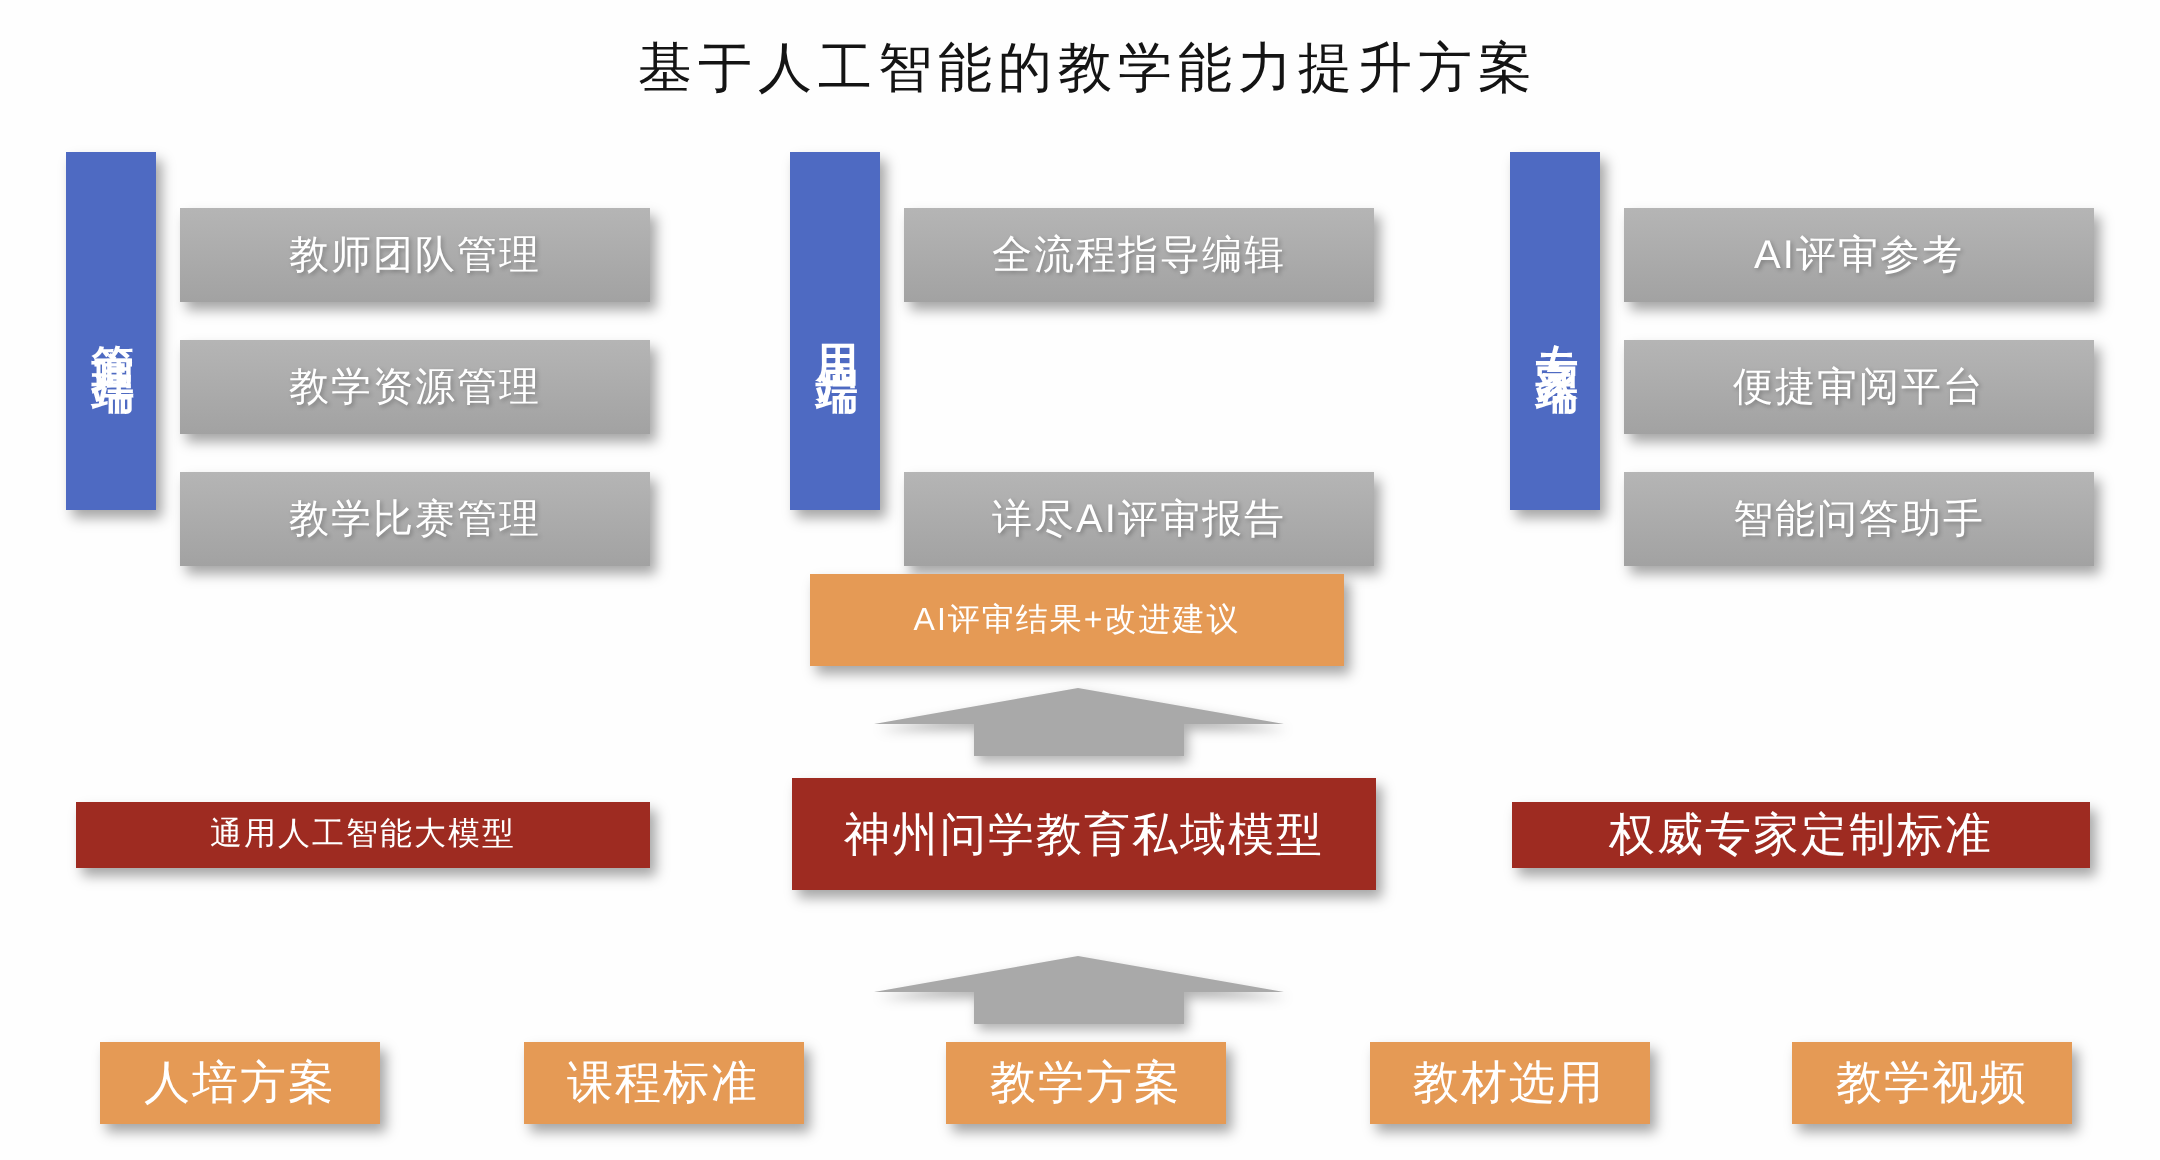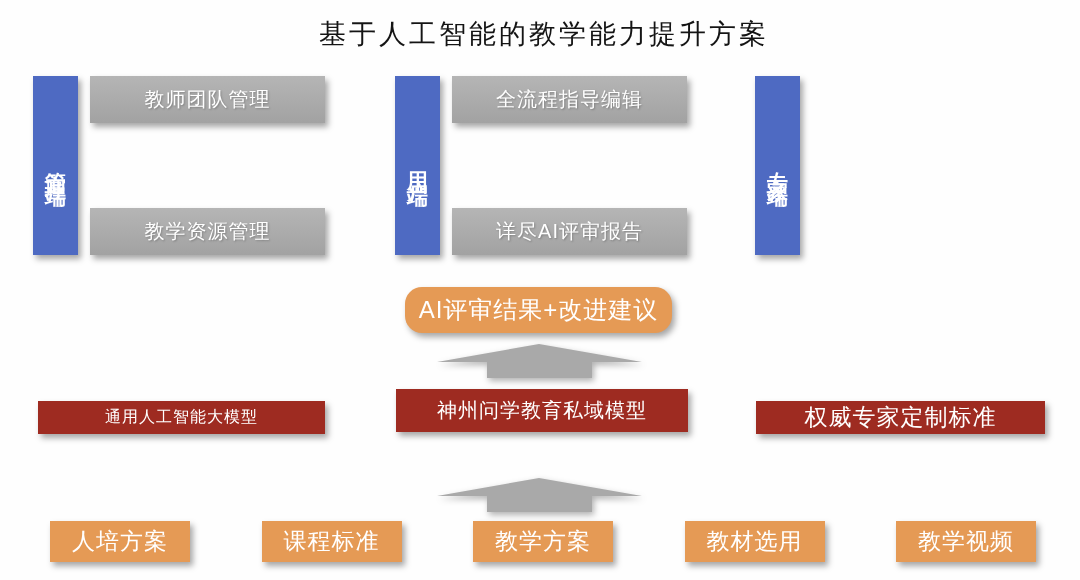--- a/index.html
+++ b/index.html
@@ -49,20 +49,21 @@
     font-weight: bold;
     letter-spacing: 7px;
     box-shadow: 3px 4px 6px rgba(0,0,0,0.35);
   }
   .stack {
     display: flex;
     flex-direction: column;
     justify-content: space-between;
     height: 179px;
     width: 235px;
+    margin-top: 28px;
   }
   .gray-box {
     height: 47px;
     background: linear-gradient(#b5b5b5, var(--gray, #a0a0a0));
     color: #ffffff;
     font-size: 20px;
     display: flex;
     align-items: center;
     justify-content: center;
     letter-spacing: 1px;
@@ -77,43 +78,42 @@
     align-items: center;
     justify-content: center;
     box-shadow: 3px 4px 6px rgba(0,0,0,0.35);
     letter-spacing: 1px;
   }
   .result {
     left: 405px;
     top: 287px;
     width: 267px;
     height: 46px;
-    font-size: 24px;
-    border-radius: 17px;
+    font-size: 16px;
   }
   .arrow {
     position: absolute;
     color: var(--arrow, #a9a9a9);
     filter: drop-shadow(2px 3px 3px rgba(0,0,0,0.3));
     line-height: 0;
   }
   .arrow1 { left: 437px; top: 344px; }
   .arrow2 { left: 437px; top: 478px; }
   .red-box {
     position: absolute;
     background: var(--red, #9e2b21);
     color: #ffffff;
     display: flex;
     align-items: center;
     justify-content: center;
     box-shadow: 3px 4px 6px rgba(0,0,0,0.35);
     letter-spacing: 1px;
   }
   .red-left  { left: 38px;  top: 401px; width: 287px; height: 33px; font-size: 16px; }
-  .red-center{ left: 396px; top: 389px; width: 292px; height: 43px; font-size: 20px; }
+  .red-center{ left: 396px; top: 389px; width: 292px; height: 56px; font-size: 23px; }
   .red-right { left: 756px; top: 401px; width: 289px; height: 33px; font-size: 23px; }
   .bottom {
     position: absolute;
     left: 50px;
     top: 521px;
     width: 986px;
     display: flex;
     justify-content: space-between;
   }
   .input-box {
@@ -128,33 +128,39 @@
 
 <div class="canvas">
 
   <div class="title">基于人工智能的教学能力提升方案</div>
 
   <div class="group g1">
     <div class="vbar">管理端</div>
     <div class="stack">
       <div class="gray-box">教师团队管理</div>
       <div class="gray-box">教学资源管理</div>
+      <div class="gray-box">教学比赛管理</div>
     </div>
   </div>
 
   <div class="group g2">
     <div class="vbar">用户端</div>
     <div class="stack">
       <div class="gray-box">全流程指导编辑</div>
       <div class="gray-box">详尽AI评审报告</div>
     </div>
   </div>
 
   <div class="group g3">
     <div class="vbar">专家端</div>
+    <div class="stack">
+      <div class="gray-box">AI评审参考</div>
+      <div class="gray-box">便捷审阅平台</div>
+      <div class="gray-box">智能问答助手</div>
+    </div>
   </div>
 
   <div class="orange-box result">AI评审结果+改进建议</div>
 
   <div class="arrow arrow1">
     <svg width="205" height="34" viewBox="0 0 205 34" aria-hidden="true">
       <polygon points="102,0 205,18 155,18 155,34 50,34 50,18 0,18" fill="currentColor"></polygon>
     </svg>
   </div>
 

